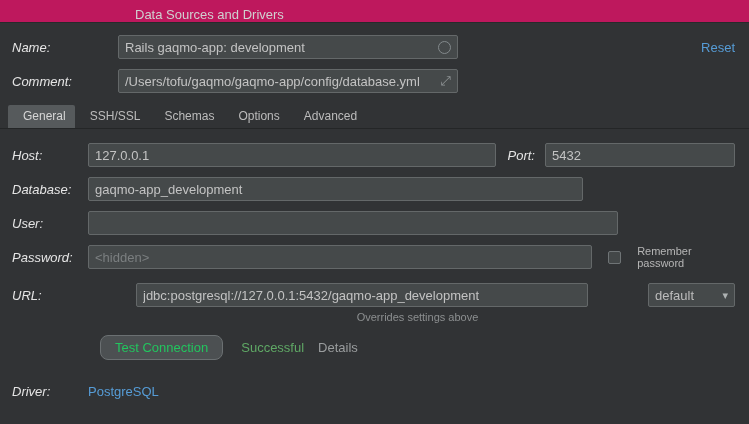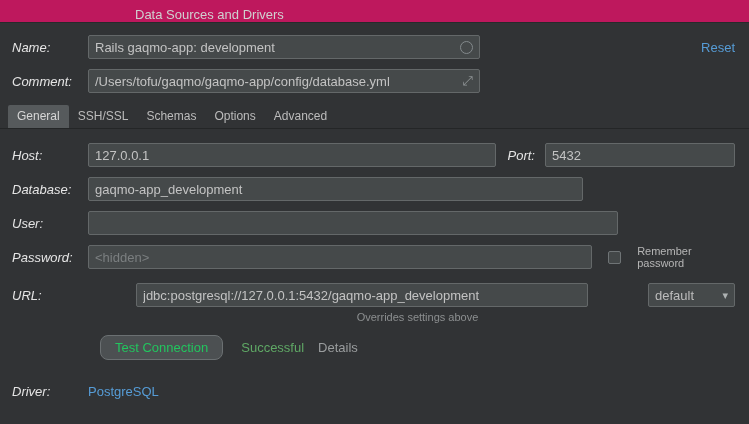--- a/index.html
+++ b/index.html
@@ -36,40 +36,40 @@
   .field input {
     background: transparent;
     border: none;
     outline: none;
     color: #c3c3c3;
     font: 13px "Liberation Sans", sans-serif;
     flex: 1;
     min-width: 0;
   }
   .field input::placeholder { color: #7b7f80; }
-  .w-name { width: 392px; }
+  .w-name { width: 340px; margin-left: 30px; }
   .link { color: #569cd6; cursor: pointer; }
   .reset { margin-left: auto; }
   .spinner {
     width: 13px; height: 13px;
     border: 1.5px solid #83898c;
     border-radius: 50%;
     flex-shrink: 0;
     margin-left: 6px;
   }
   .expand-glyph { color: #909597; font-size: 13px; margin-left: 6px; flex-shrink: 0; }
   .tabs {
     margin-top: 12px;
     padding-left: 8px;
     display: flex;
     align-items: flex-end;
     border-bottom: 1px solid #242627;
   }
   .tab {
-    padding: 4px 9px 5px 9px;
+    padding: 4px 9px 5px 15px;
     font-size: 12px;
     color: #bcbcbc;
     cursor: pointer;
   }
   .tab.selected {
     background: #565a5c;
     color: #d6d6d6;
     border-radius: 2px 2px 0 0;
   }
   .form { padding: 14px 14px 0 12px; }

